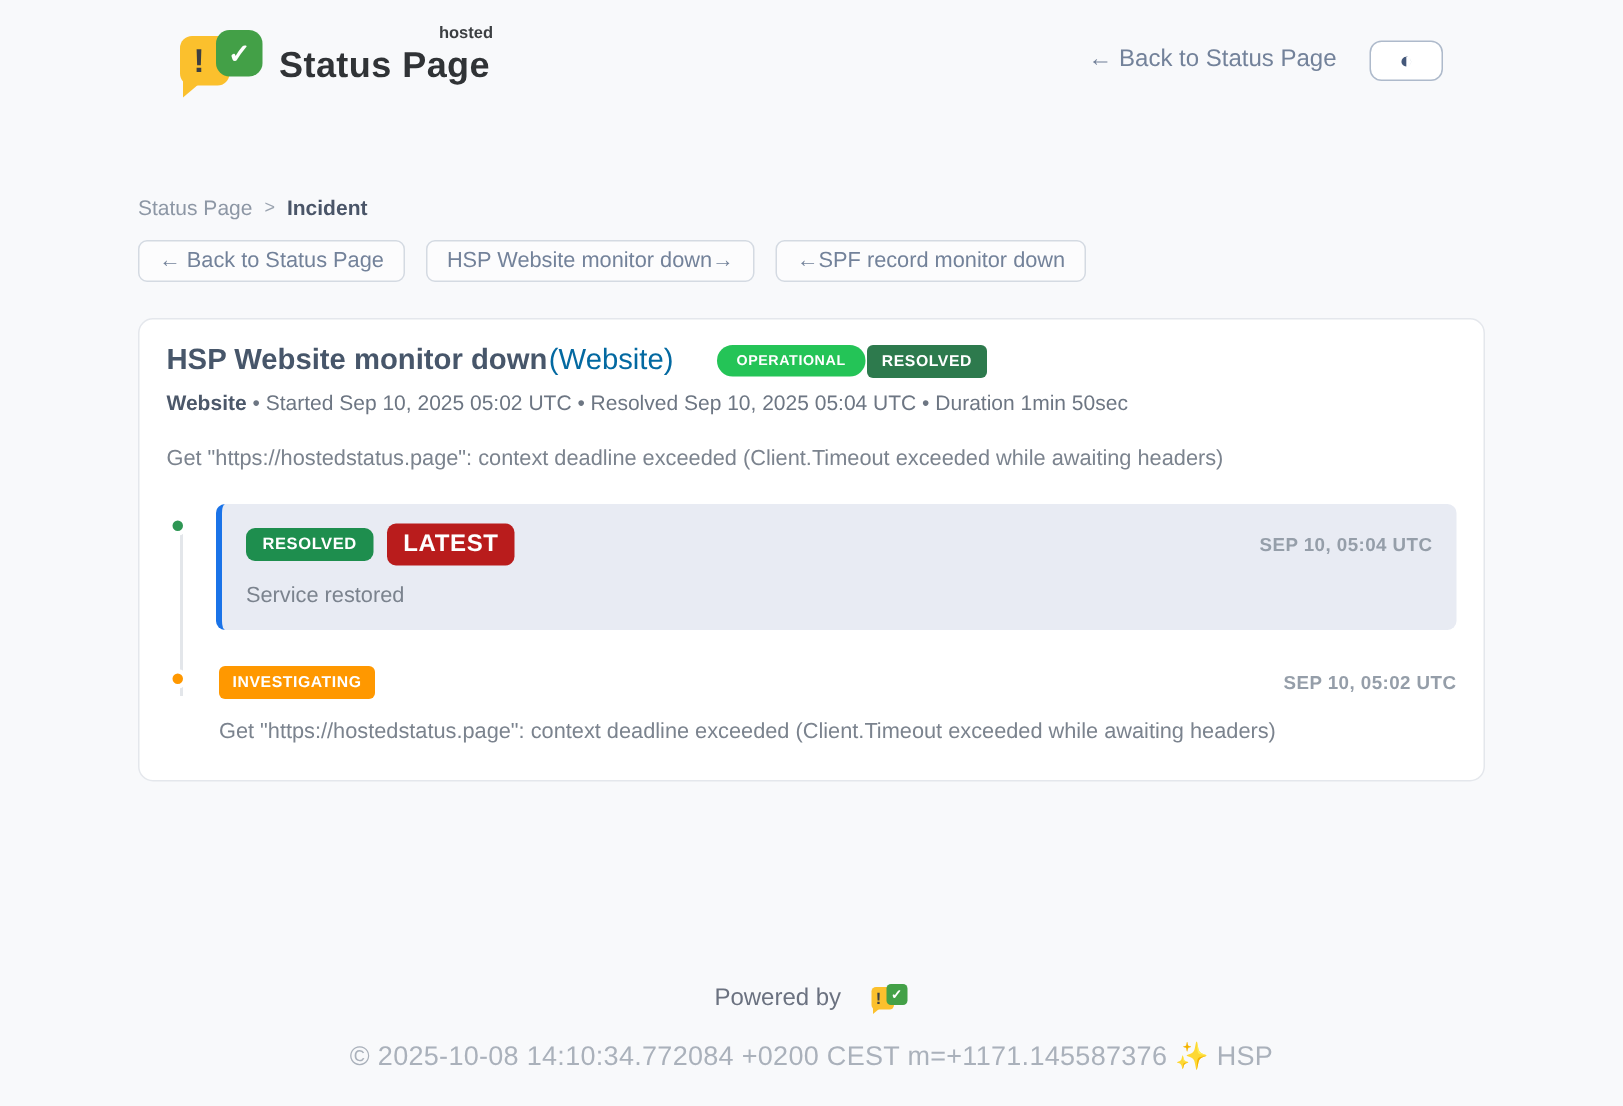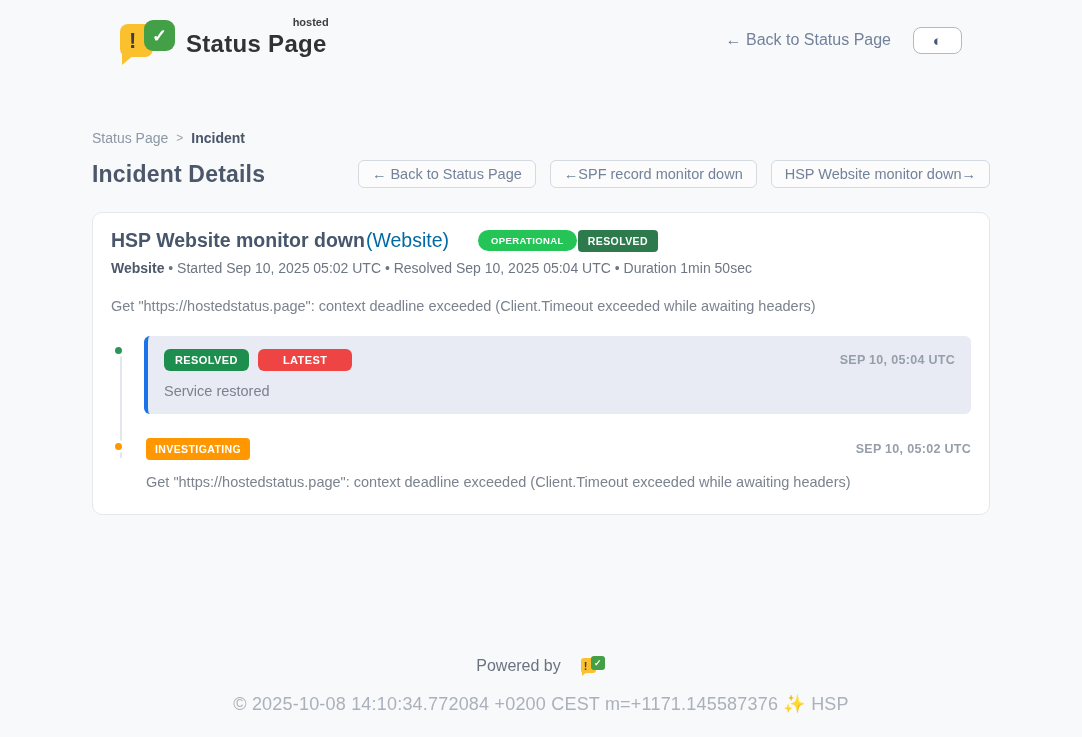--- a/index.html
+++ b/index.html
@@ -107,21 +107,21 @@
   .dot-orange { background:#ff9800; top:2px; }
   .tl-content { flex:1; margin-left:33px; }
   .tl-box-highlight {
     background:#e8ebf3; border-left:4px solid #1a73e8; border-radius:6px;
     padding:13px 16px 15px;
   }
   .tl-box-plain { padding:0 0 0 2px; }
   .tl-head { display:flex; align-items:center; gap:9px; margin-bottom:12px; }
   .tl-box-plain .tl-head { margin-bottom:14px; }
   .badge-resolved-tl { background:#1e8e4e; border-radius:6px; font-size:11px; padding:5px 11px; }
-  .badge-latest { background:#ef4444; border-radius:6px; font-size:11px; padding:5px 25px; }
+  .badge-latest { background:#b91c1c; border-radius:6px; font-size:16px; padding:5px 11px; }
   .badge-investigating { background:#ff9800; border-radius:4px; font-size:10.5px; padding:5px 9px; }
   .tl-time { margin-left:auto; font-size:12.5px; font-weight:700; color:#959ea9; letter-spacing:.3px; }
   .tl-msg { font-size:14.5px; color:#7b838e; }
 
   
   .site-footer { margin-top:auto; padding-bottom:22px; text-align:center; }
   .powered { display:flex; align-items:center; justify-content:center; gap:20px;
              font-size:16px; color:#6b7280; margin-bottom:16px; }
   .mini-logo { position:relative; width:25px; height:23px; display:inline-block; }
   .mini-yellow {
@@ -166,25 +166,24 @@
 </header>
 
 <main class="main">
   <nav class="breadcrumb">
     <span class="crumb-root">Status Page</span>
     <span class="crumb-sep">&gt;</span>
     <span class="crumb-current">Incident</span>
   </nav>
 
   <div class="title-row">
-    <h1 class="page-title">Incident Details</h1>
     <div class="nav-buttons">
       <button class="nav-btn">← Back to Status Page</button>
+      <button class="nav-btn">HSP Website monitor down→</button>
       <button class="nav-btn">←SPF record monitor down</button>
-      <button class="nav-btn">HSP Website monitor down→</button>
     </div>
   </div>
 
   <section class="card">
     <div class="card-title-row">
       <span class="incident-title">HSP Website monitor down</span>
       <span class="incident-component">(Website)</span>
       <span class="badge badge-operational">OPERATIONAL</span>
       <span class="badge badge-resolved-hdr">RESOLVED</span>
     </div>

